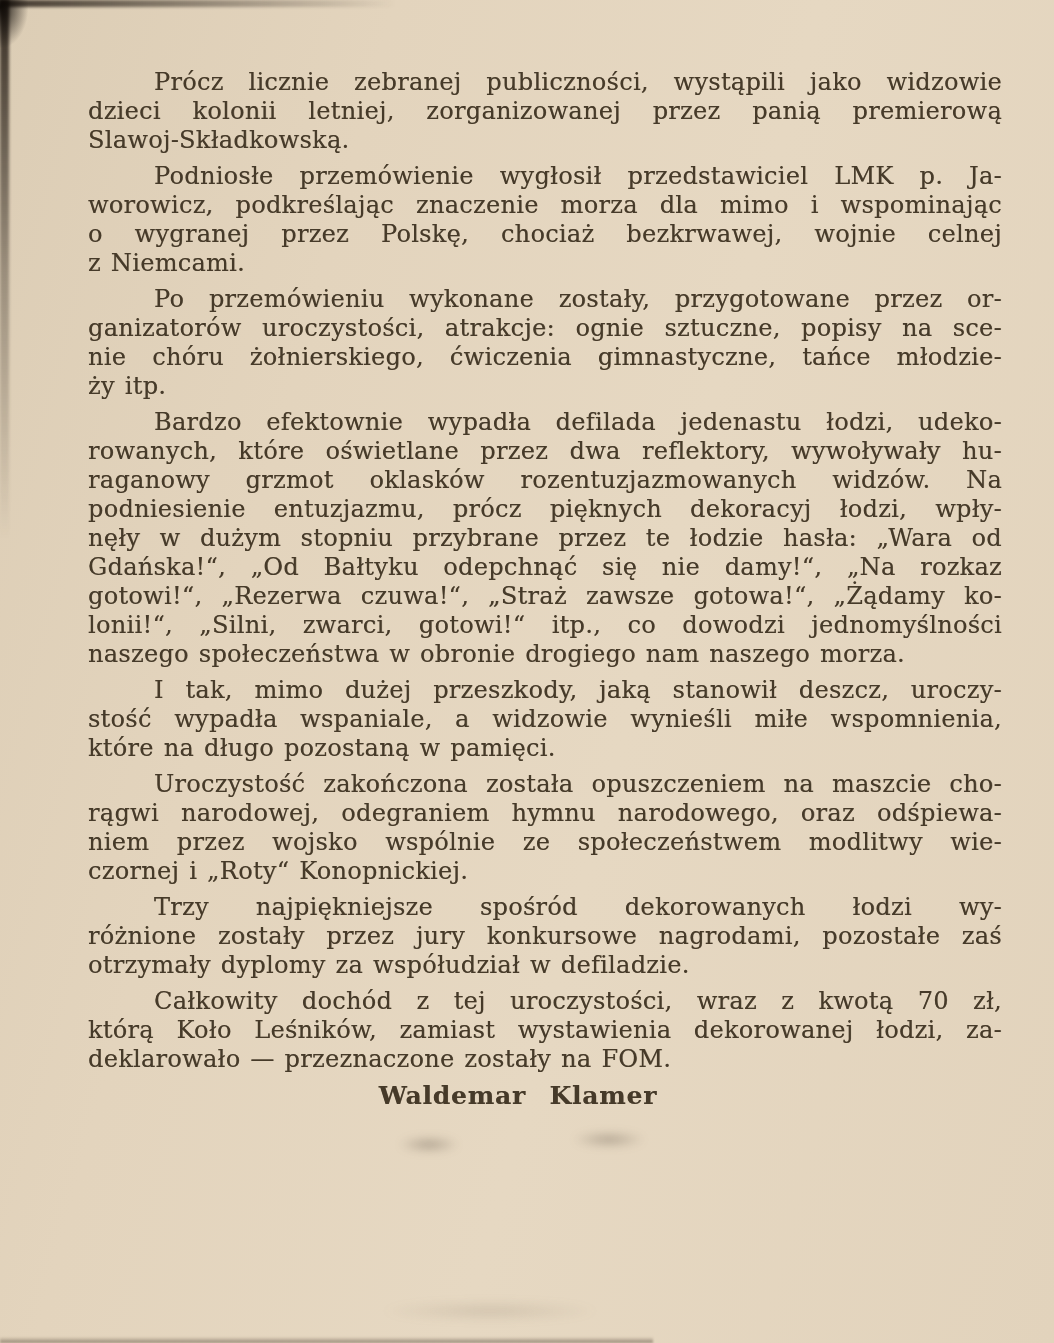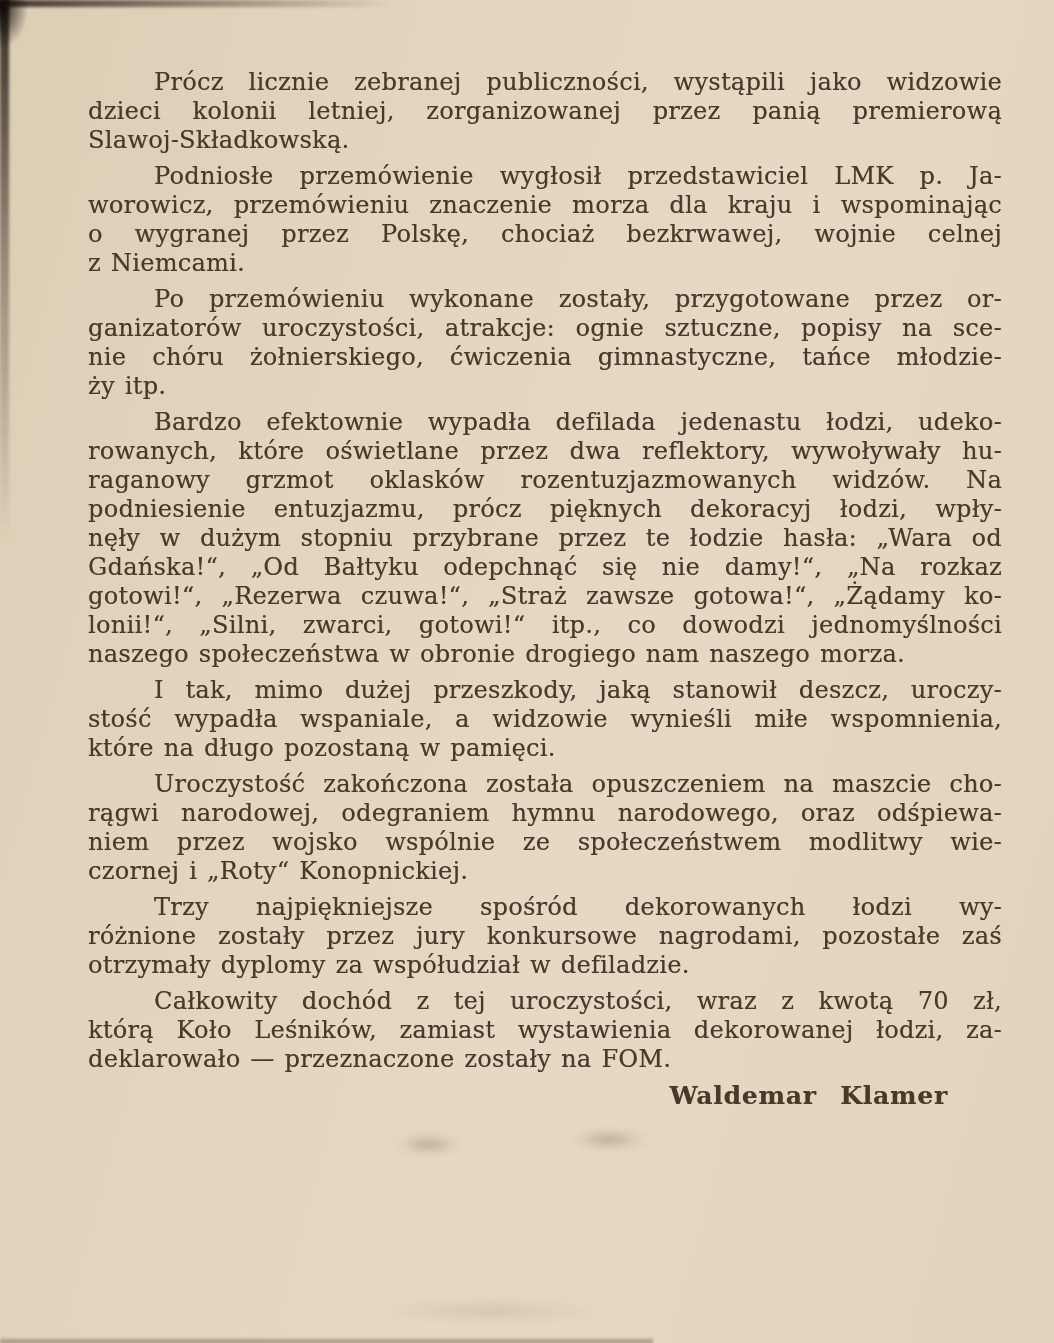--- a/index.html
+++ b/index.html
@@ -66,21 +66,21 @@
     text-shadow: 0.3px 0.3px 0.5px rgba(70,58,42,0.55);
     white-space: normal;
   }
   .line.first { text-indent: 66px; }
   .line.last  { text-align-last: left; }
   .signature {
     margin-top: 5px;
     font-size: 25px;
     line-height: 30px;
     font-weight: 700;
-    text-align: right;
+    text-align: center;
     padding-right: 58px;
     letter-spacing: 0.8px;
     word-spacing: 14px;
     text-shadow: 0.3px 0.3px 0.5px rgba(70,58,42,0.6);
   }
 </style>
 </head>
 <body>
 
 <div class="page">
@@ -94,21 +94,21 @@
 
   <main class="text-column" id="text-column">
 
   <div class="paragraph">
         <div class="line first">Prócz licznie zebranej publiczności, wystąpili jako widzowie</div>
         <div class="line">dzieci kolonii letniej, zorganizowanej przez panią premierową</div>
         <div class="line last">Slawoj-Składkowską.</div>
       </div>
       <div class="paragraph">
         <div class="line first">Podniosłe przemówienie wygłosił przedstawiciel LMK p. Ja-</div>
-        <div class="line">worowicz, przemówieniu znaczenie morza dla kraju i wspominając</div>
+        <div class="line">worowicz, podkreślając znaczenie morza dla mimo i wspominając</div>
         <div class="line">o wygranej przez Polskę, chociaż bezkrwawej, wojnie celnej</div>
         <div class="line last">z Niemcami.</div>
       </div>
       <div class="paragraph">
         <div class="line first">Po przemówieniu wykonane zostały, przygotowane przez or-</div>
         <div class="line">ganizatorów uroczystości, atrakcje: ognie sztuczne, popisy na sce-</div>
         <div class="line">nie chóru żołnierskiego, ćwiczenia gimnastyczne, tańce młodzie-</div>
         <div class="line last">ży itp.</div>
       </div>
       <div class="paragraph">

